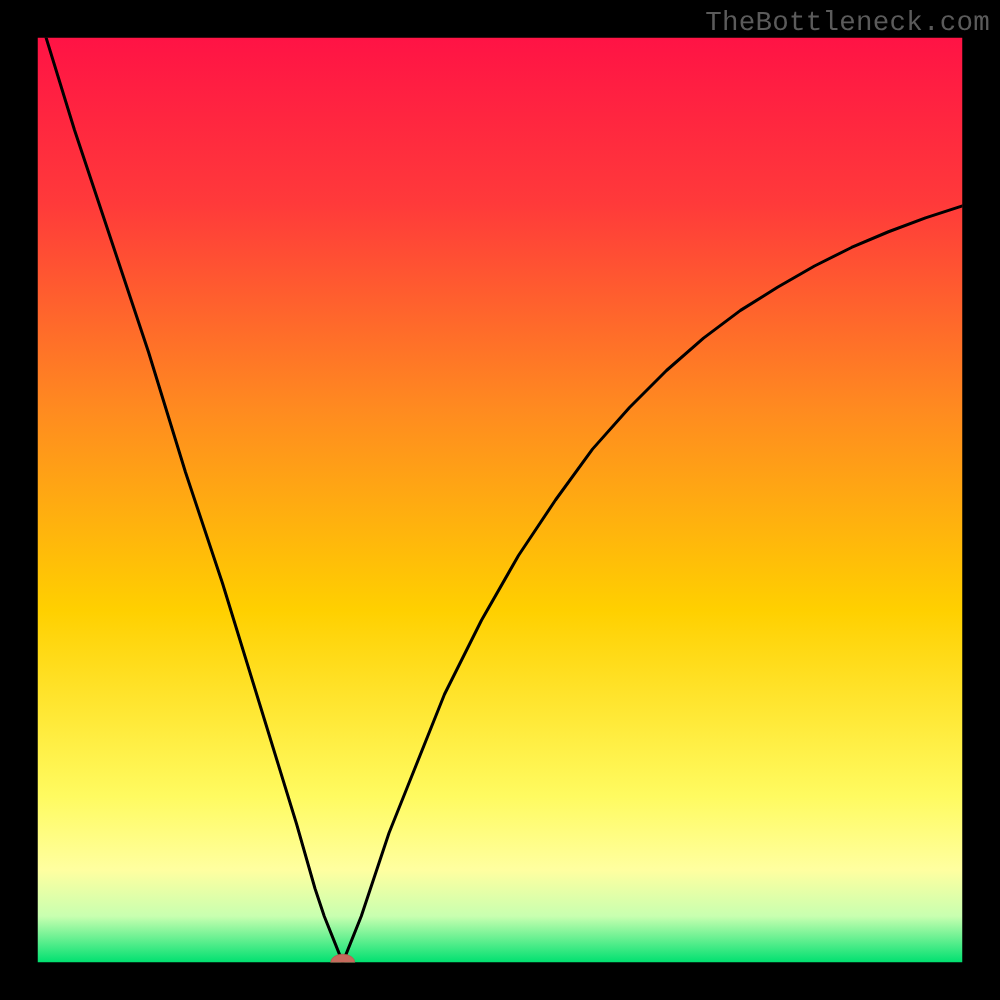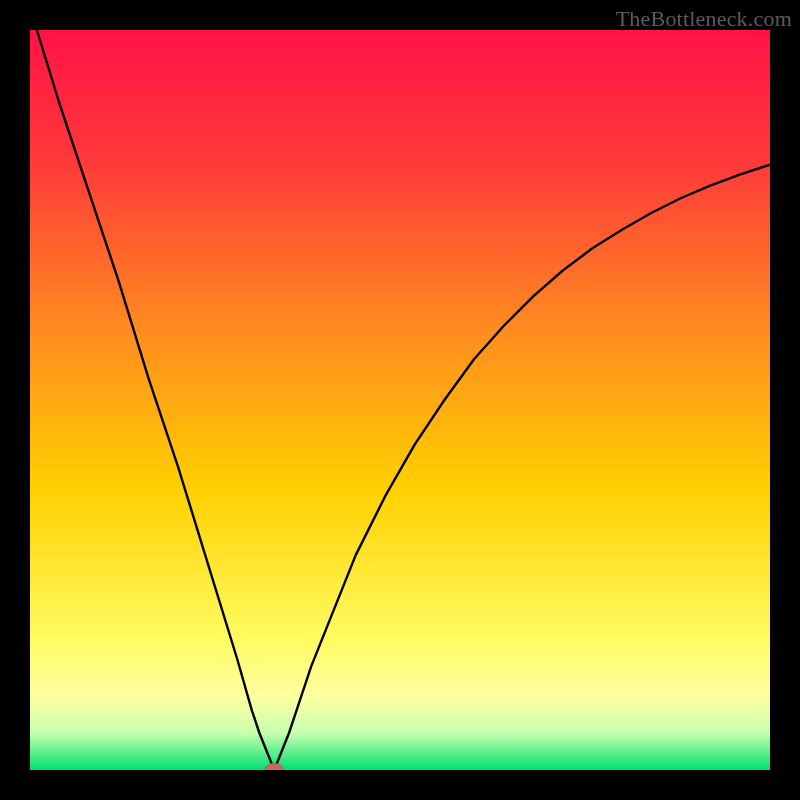--- a/index.html
+++ b/index.html
@@ -16,21 +16,21 @@
     position: absolute;
     left: 0;
     top: 0;
     width: 740px;
     height: 740px;
   }
   .watermark {
     position: absolute;
     top: 6px;
     right: 8px;
-    font-family: Liberation Serif, serif;
+    font-family: Liberation Mono, monospace;
     font-size: 22px;
     color: #5b5b5b;
     font-weight: 500;
     letter-spacing: 0.2px;
   }
 </style>
 </head>
 <body>
 
 <div class="frame">

